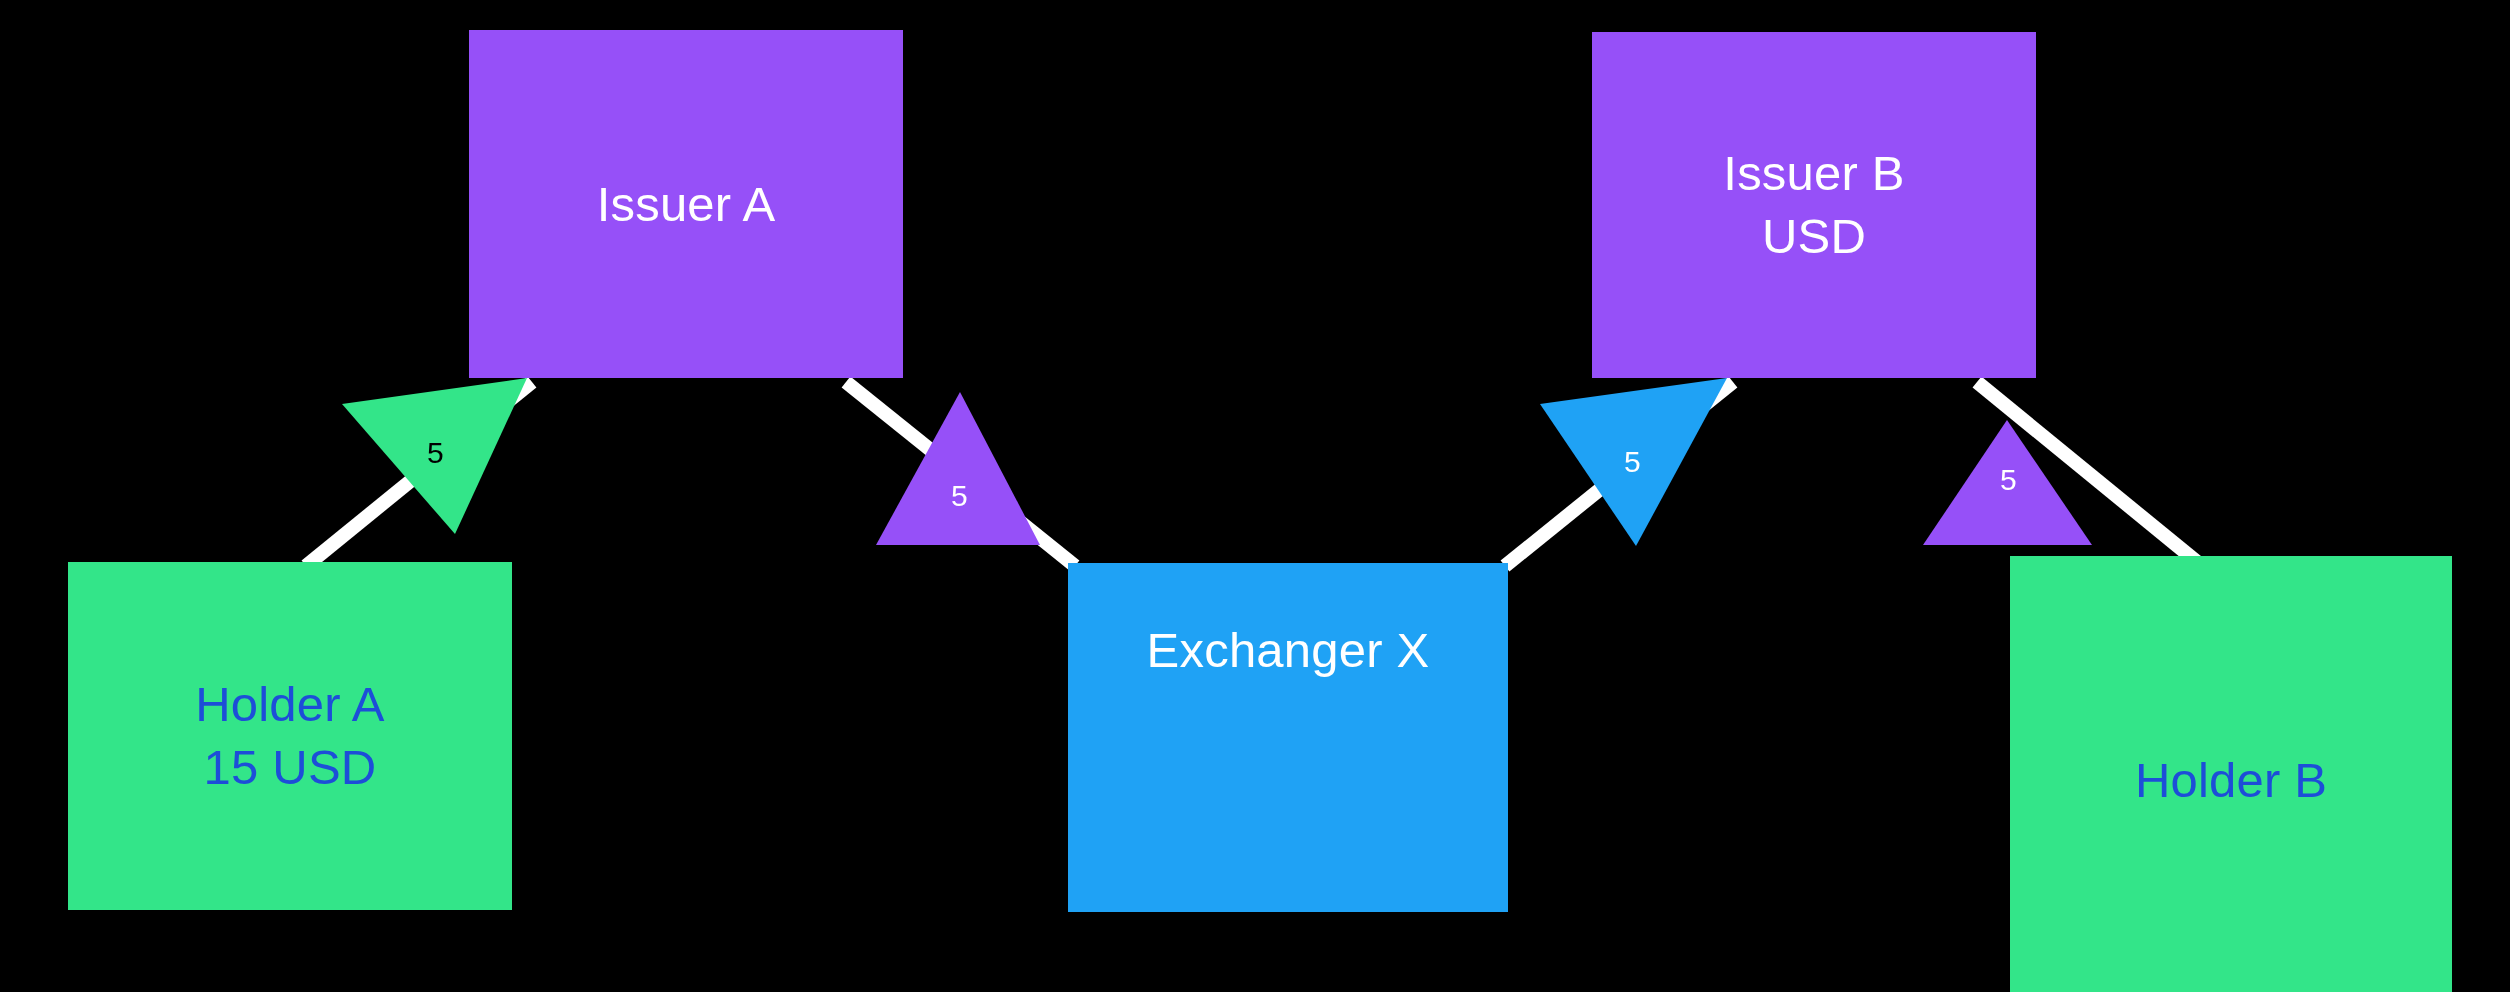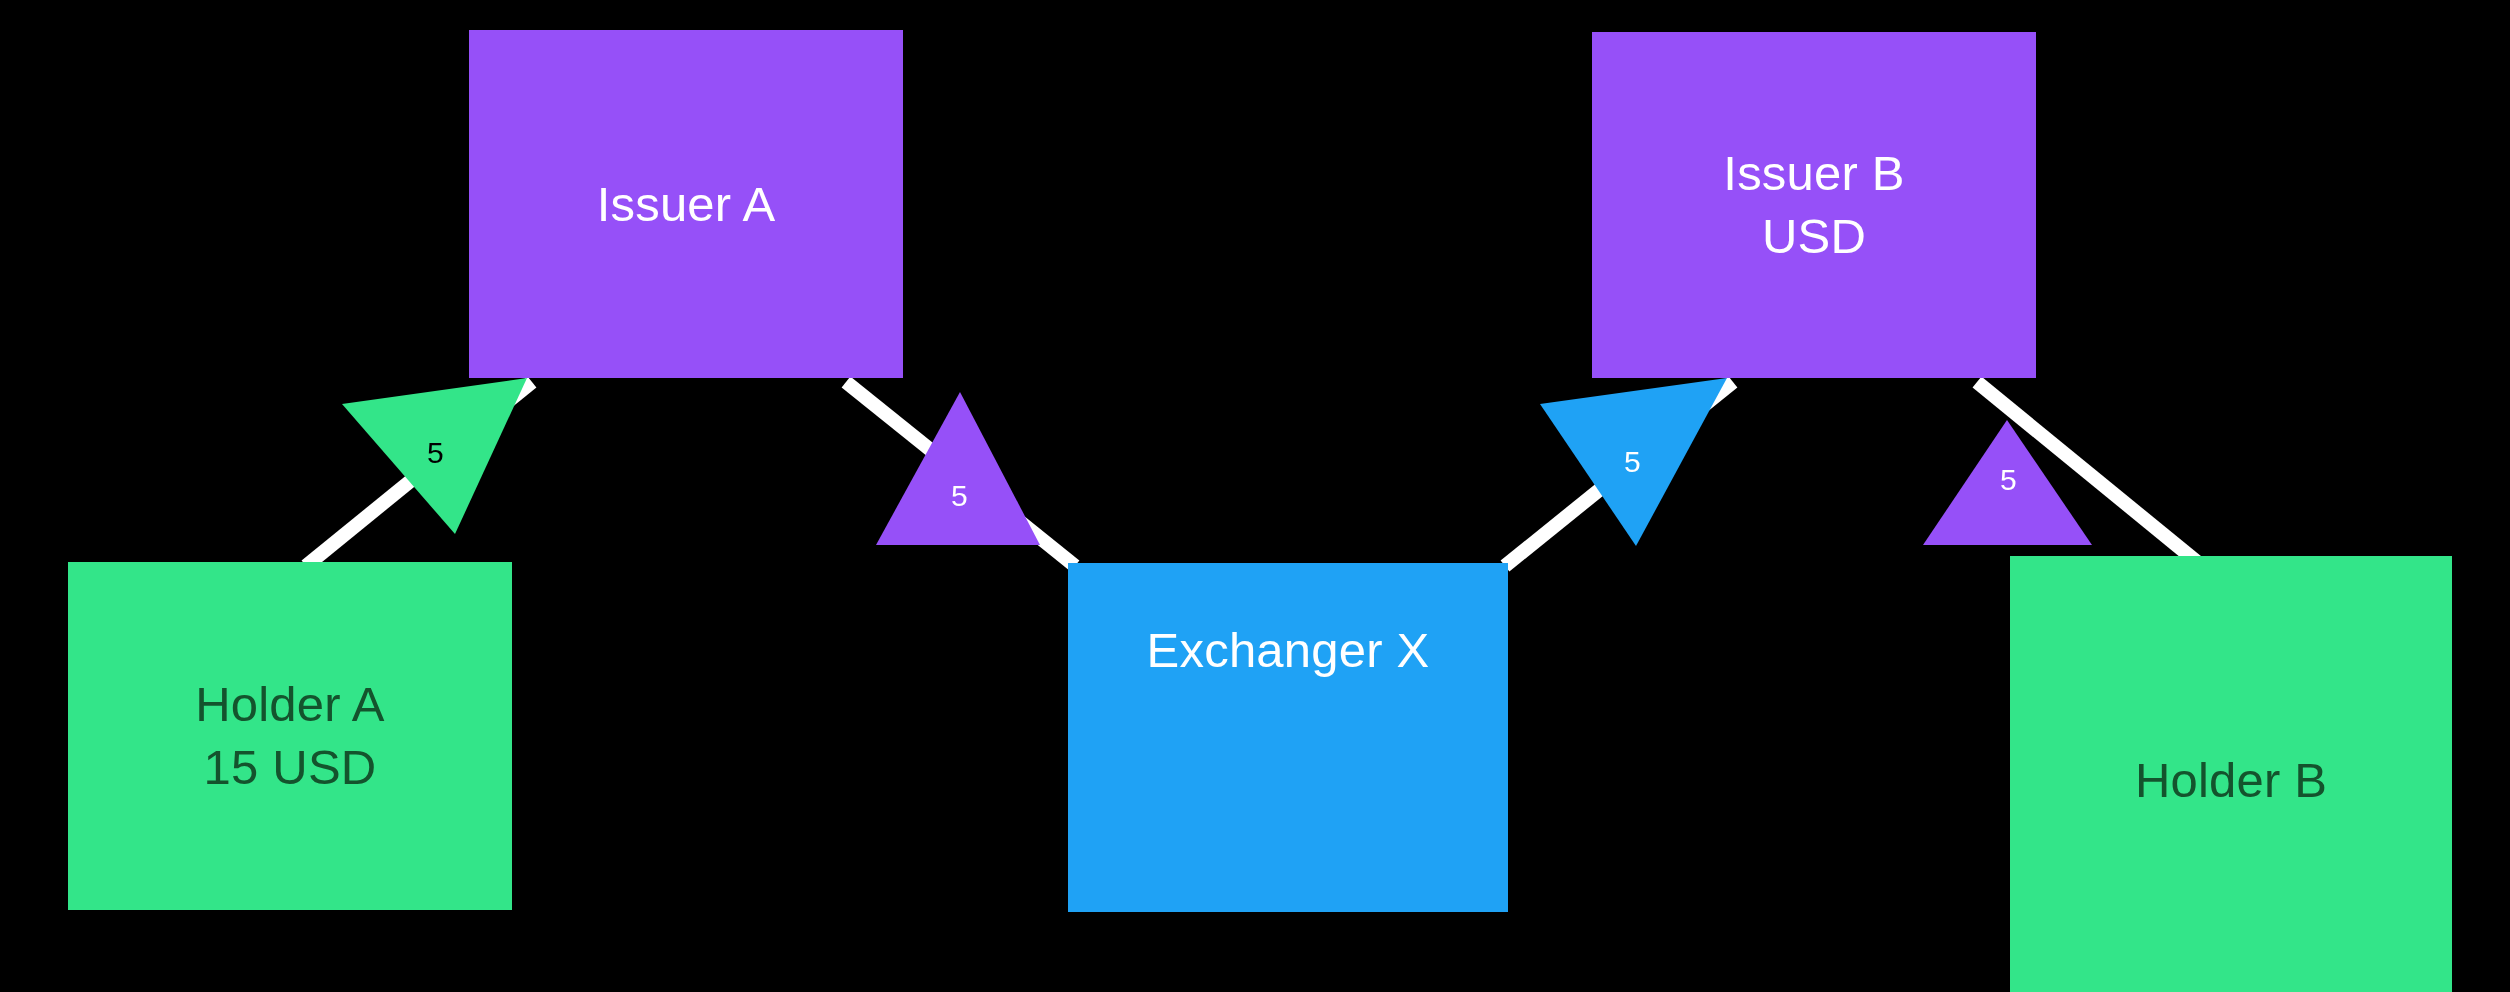--- a/index.html
+++ b/index.html
@@ -40,21 +40,21 @@
   }
   .node-issuer-a,
   .node-issuer-b {
     background: #9650f8;
     color: #ffffff;
     font-size: 49px;
   }
   .node-holder-a,
   .node-holder-b {
     background: #33e589;
-    color: #14532d;
+    color: #1d4ed8;
     font-size: 49px;
   }
   .node-exchanger {
     background: #1fa2f5;
     color: #ffffff;
     font-size: 49px;
     justify-content: flex-start;
     padding-top: 56px;
   }
   .edge-label {

